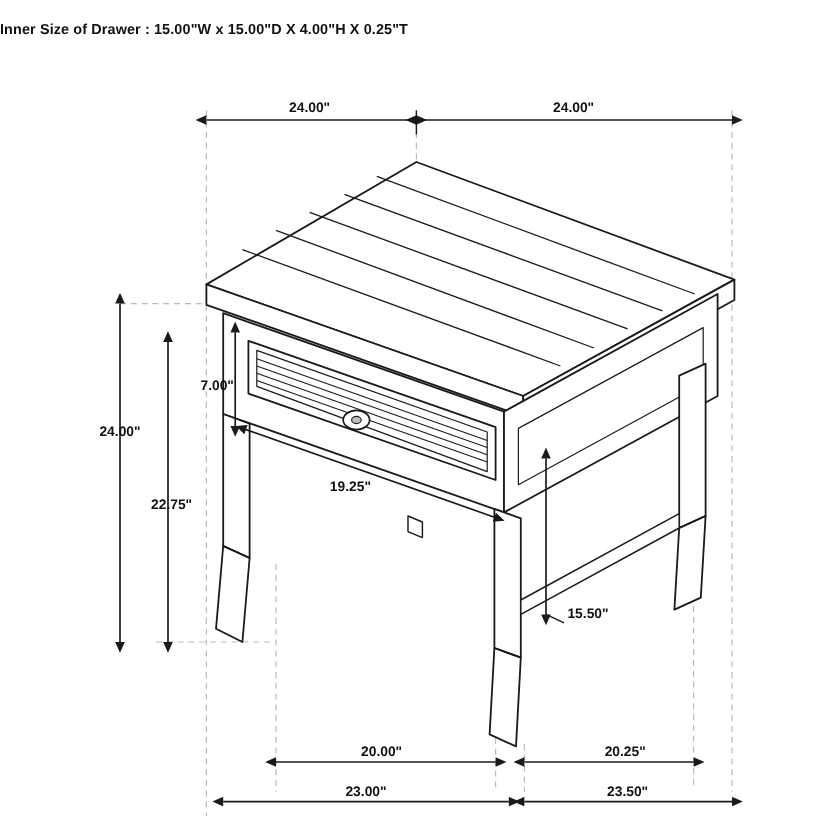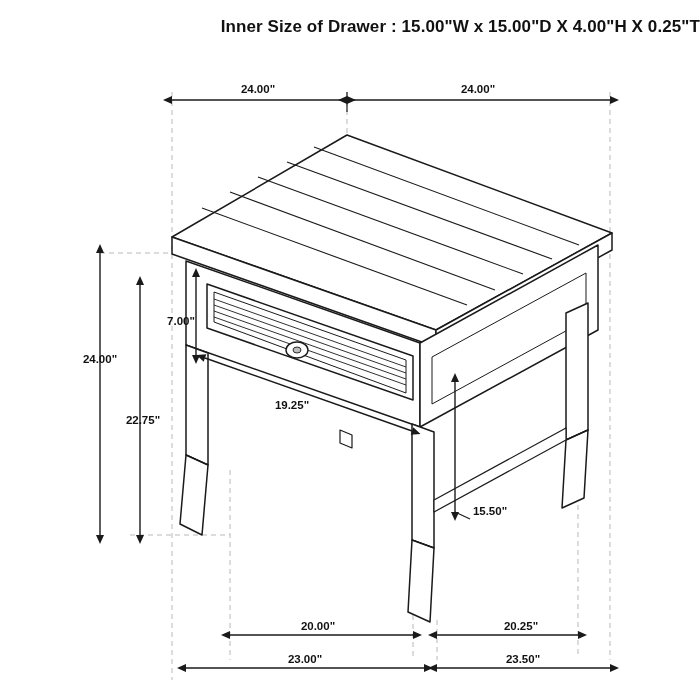--- a/index.html
+++ b/index.html
@@ -15,22 +15,22 @@
     width: 700px;
     height: 700px;
     background: #ffffff;
     overflow: hidden;
   }
   #title {
     position: absolute;
     top: 17px;
     left: 0;
     width: 700px;
-    text-align: right;
-    font-size: 17px;
+    text-align: left;
+    font-size: 12px;
     font-weight: bold;
     color: #111111;
     letter-spacing: 0.1px;
   }
   svg {
     position: absolute;
     top: 0;
     left: 0;
   }
   .dimlabel {

